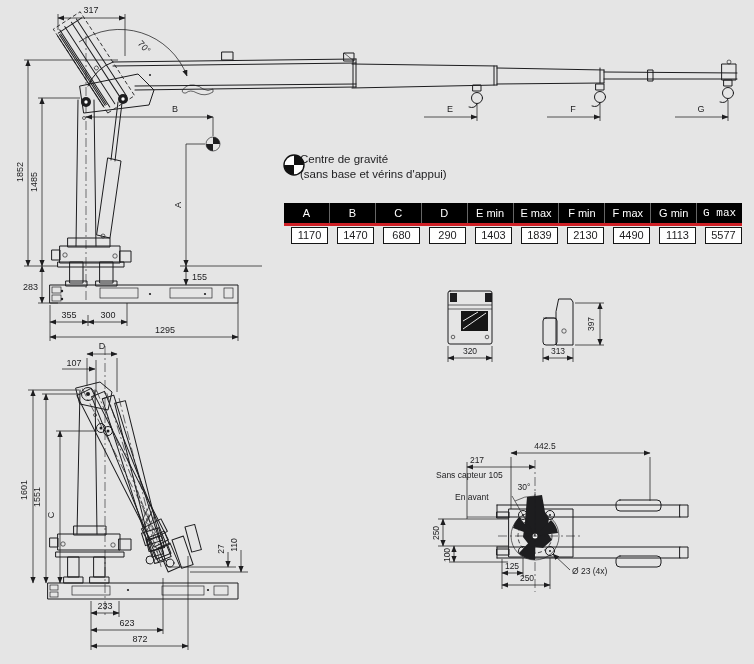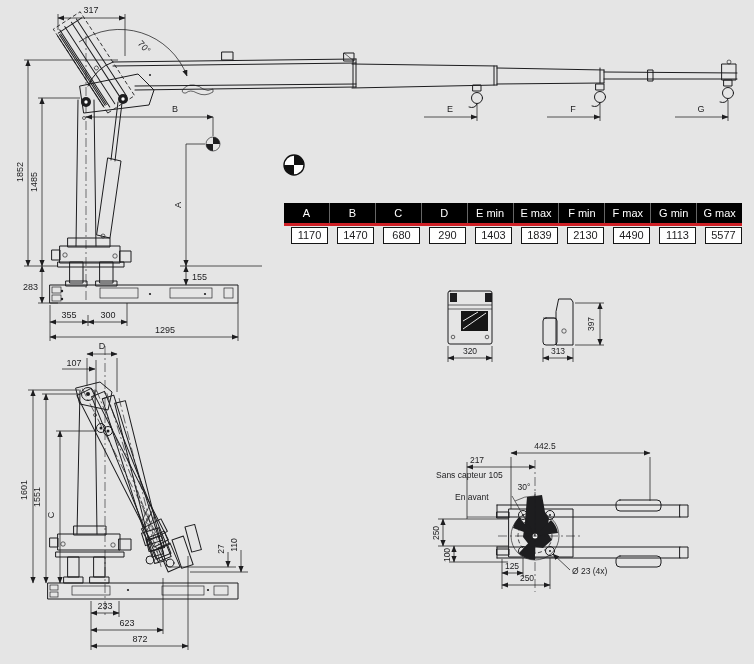--- a/index.html
+++ b/index.html
@@ -16,21 +16,21 @@
   svg text{font-family:"Liberation Sans",sans-serif;font-size:9px;fill:#1d1d1f;}
   svg text.sm{font-size:8.5px;}
   
   .legend{position:absolute;left:283px;top:152px;display:flex;align-items:flex-start;}
   .legend .cgicon{width:22px;height:22px;margin-top:2px;}
   .legend .ltext{margin-left:17px;font-size:11.5px;color:#1d1d1f;line-height:15px;}
   
   .dimtable{position:absolute;left:284px;top:203px;width:458px;}
   .hrow{display:flex;background:#000;}
   .hcell{flex:1;color:#fff;text-align:center;height:20px;line-height:20px;font-size:11px;border-right:1px solid #666;}
-  .hcell:last-child{border-right:none;}
+  .hcell:last-child{border-right:none;font-family:Liberation Mono, monospace;}
   .accent{height:2.5px;margin-bottom:1px;}
   .vrow{display:flex;gap:2px;}
   .vcell{flex:1;border:1.2px solid #151515;height:15px;line-height:15px;font-size:11px;text-align:center;background:#fff;color:#1d1d1f;margin-left:7px;}
 </style>
 </head>
 <body>
 
 <div class="stage">
 
 <svg width="754" height="664" viewBox="0 0 754 664">
@@ -497,20 +497,24 @@
     </g>
   </g>
 </svg>
 
 <div class="legend">
   <svg class="cgicon" viewBox="0 0 22 22">
     <circle cx="11" cy="11" r="10" fill="#fff" stroke="#111" stroke-width="1.4"></circle>
     <path d="M11,11 L11,1 A10,10 0 0 1 21,11 Z" fill="#111"></path>
     <path d="M11,11 L11,21 A10,10 0 0 1 1,11 Z" fill="#111"></path>
   </svg>
+  <div class="ltext">
+    <div>Centre de gravité</div>
+    <div>(sans base et vérins d'appui)</div>
+  </div>
 </div>
 
 <div class="dimtable" id="dimtable">
       <div class="hrow">
         <div class="hcell">A</div>
         <div class="hcell">B</div>
         <div class="hcell">C</div>
         <div class="hcell">D</div>
         <div class="hcell">E min</div>
         <div class="hcell">E max</div>

